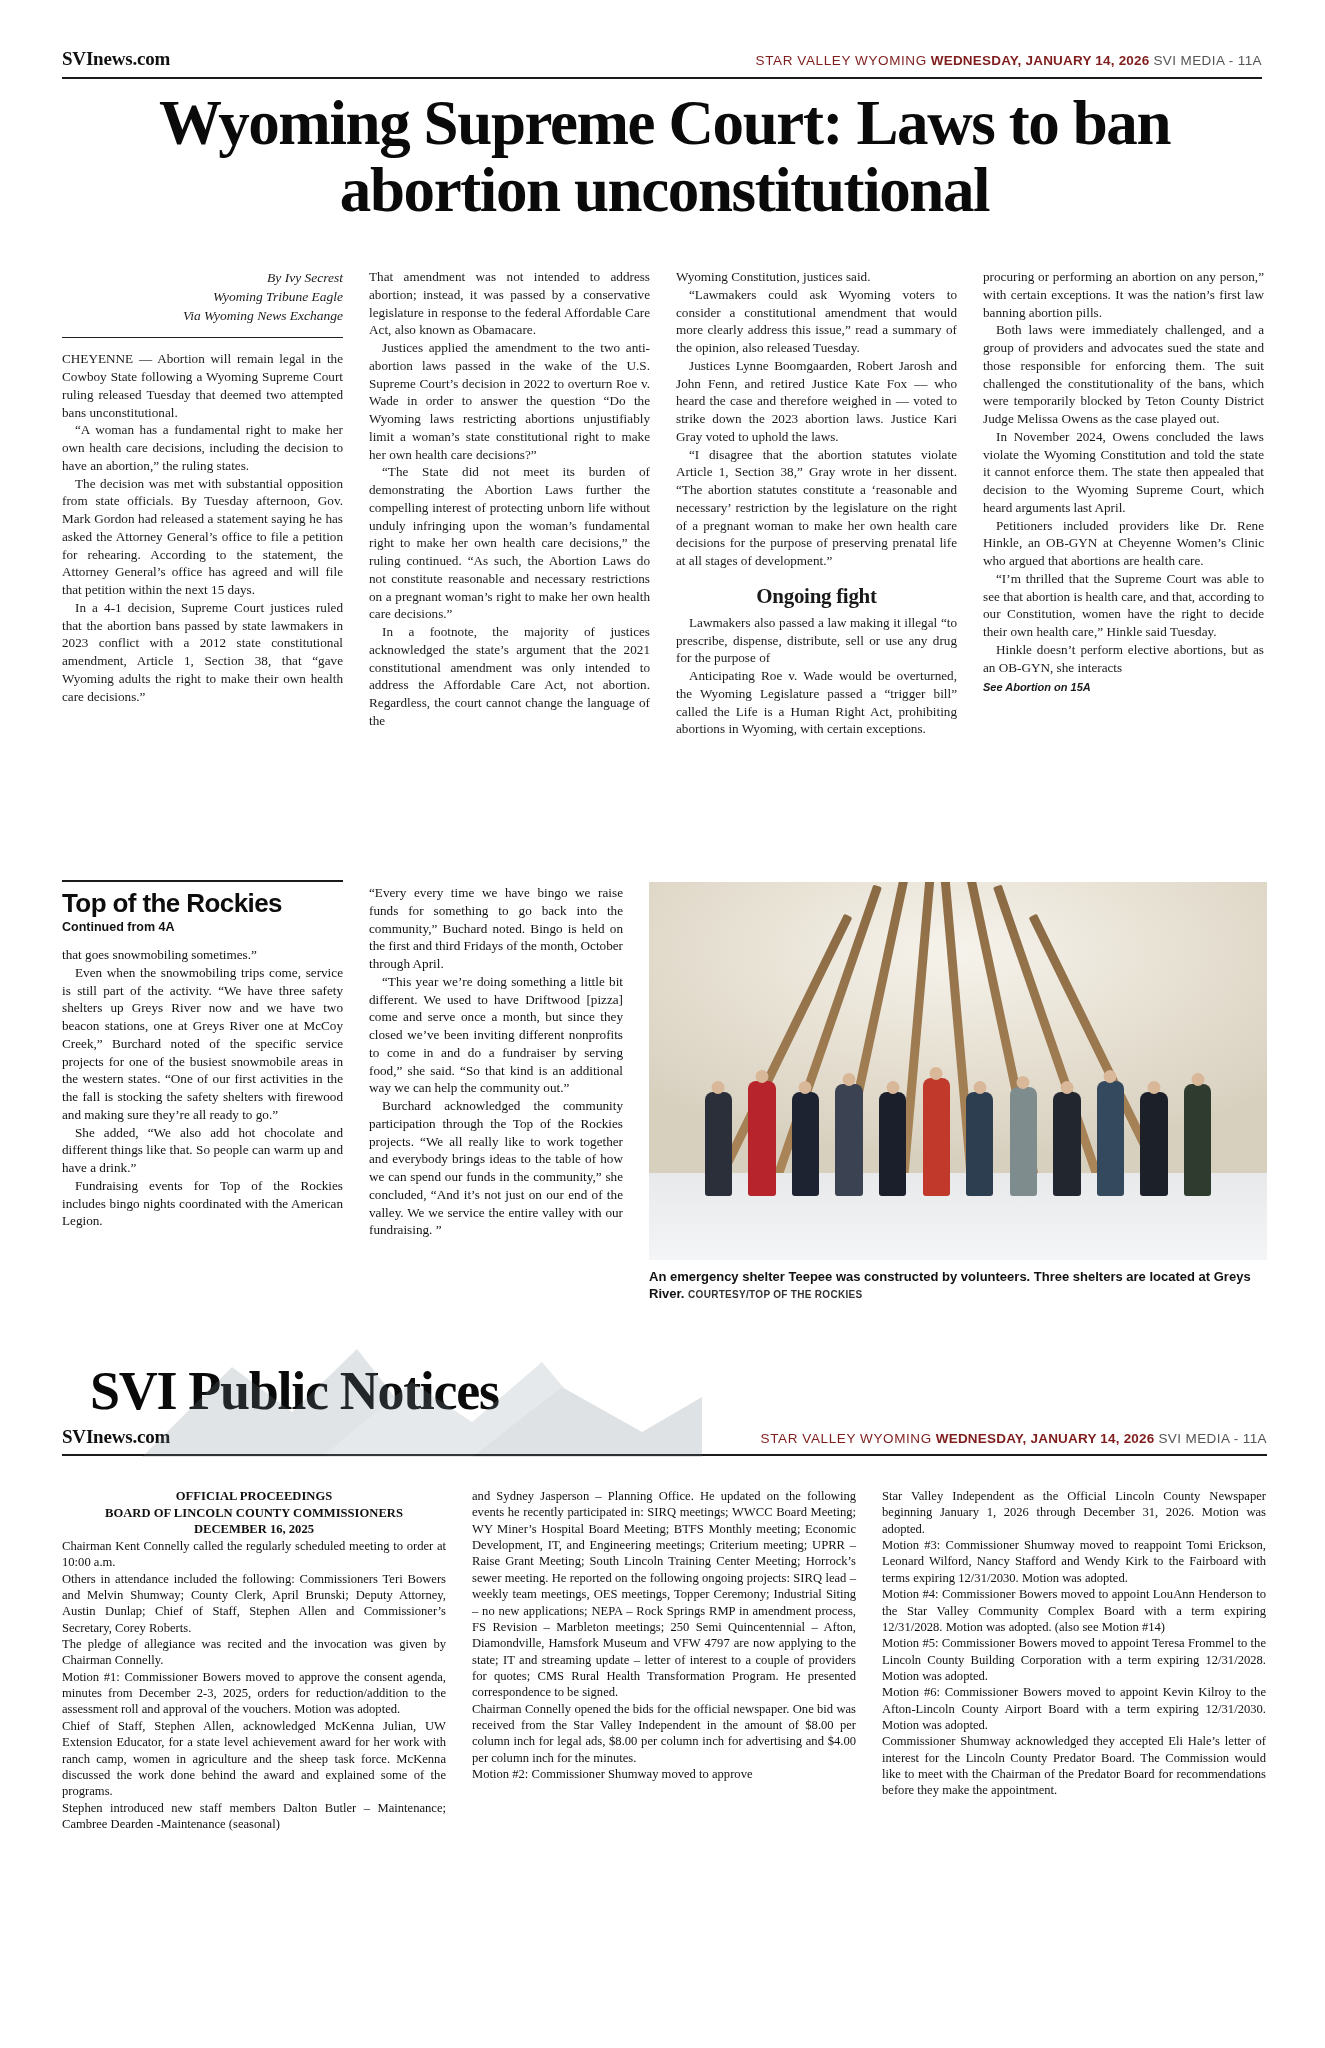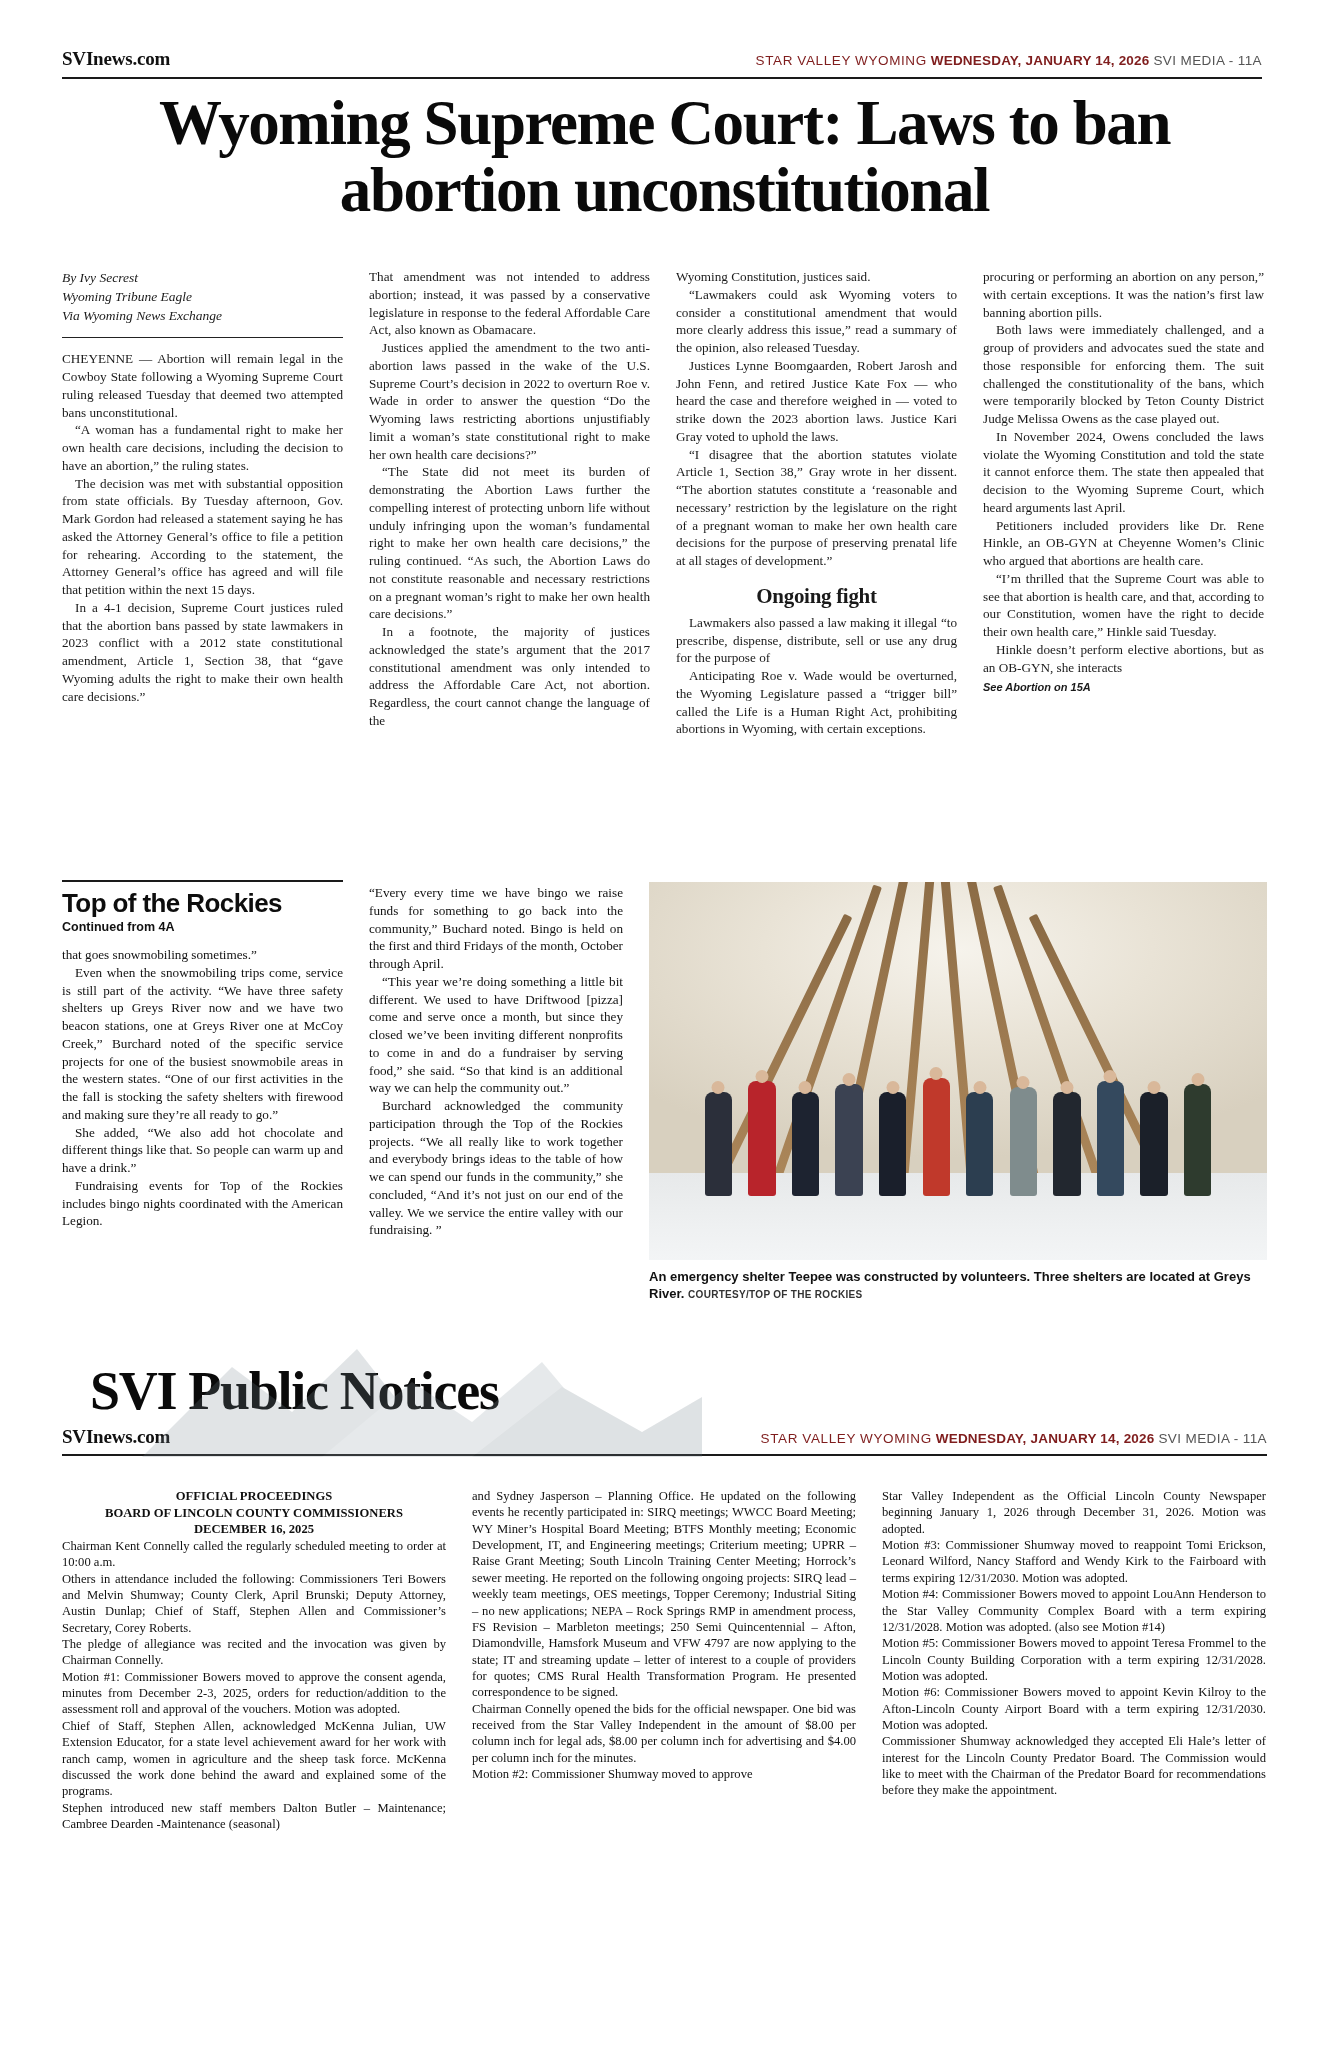--- a/index.html
+++ b/index.html
@@ -82,21 +82,21 @@
     text-align: justify;
     color: #1a1a1a;
   }
   .col p {
     margin: 0;
     text-indent: 13px;
   }
   .col p.noindent { text-indent: 0; }
 
   .byline {
-    text-align: left;
+    text-align: right;
     font-style: italic;
     font-size: 13.5px;
     line-height: 1.42;
     margin-bottom: 12px;
   }
   .byline-rule {
     border-bottom: 1px solid #222;
     margin: 11px 0 12px 0;
     width: 100%;
   }
@@ -307,21 +307,21 @@
       <p class="noindent">CHEYENNE — Abortion will remain legal in the Cowboy State following a Wyoming Supreme Court ruling released Tuesday that deemed two attempted bans unconstitutional.</p>
       <p>“A woman has a fundamental right to make her own health care decisions, including the decision to have an abortion,” the ruling states.</p>
       <p>The decision was met with substantial opposition from state officials. By Tuesday afternoon, Gov. Mark Gordon had released a statement saying he has asked the Attorney General’s office to file a petition for rehearing. According to the statement, the Attorney General’s office has agreed and will file that petition within the next 15 days.</p>
       <p>In a 4-1 decision, Supreme Court justices ruled that the abortion bans passed by state lawmakers in 2023 conflict with a 2012 state constitutional amendment, Article 1, Section 38, that “gave Wyoming adults the right to make their own health care decisions.”</p>
     </div>
 
     <div class="col">
       <p class="noindent">That amendment was not intended to address abortion; instead, it was passed by a conservative legislature in response to the federal Affordable Care Act, also known as Obamacare.</p>
       <p>Justices applied the amendment to the two anti-abortion laws passed in the wake of the U.S. Supreme Court’s decision in 2022 to overturn Roe v. Wade in order to answer the question “Do the Wyoming laws restricting abortions unjustifiably limit a woman’s state constitutional right to make her own health care decisions?”</p>
       <p>“The State did not meet its burden of demonstrating the Abortion Laws further the compelling interest of protecting unborn life without unduly infringing upon the woman’s fundamental right to make her own health care decisions,” the ruling continued. “As such, the Abortion Laws do not constitute reasonable and necessary restrictions on a pregnant woman’s right to make her own health care decisions.”</p>
-      <p>In a footnote, the majority of justices acknowledged the state’s argument that the 2017 constitutional amendment was only intended to address the Affordable Care Act, not abortion. Regardless, the court cannot change the language of the</p>
+      <p>In a footnote, the majority of justices acknowledged the state’s argument that the 2021 constitutional amendment was only intended to address the Affordable Care Act, not abortion. Regardless, the court cannot change the language of the</p>
     </div>
 
     <div class="col">
       <p class="noindent">Wyoming Constitution, justices said.</p>
       <p>“Lawmakers could ask Wyoming voters to consider a constitutional amendment that would more clearly address this issue,” read a summary of the opinion, also released Tuesday.</p>
       <p>Justices Lynne Boomgaarden, Robert Jarosh and John Fenn, and retired Justice Kate Fox — who heard the case and therefore weighed in — voted to strike down the 2023 abortion laws. Justice Kari Gray voted to uphold the laws.</p>
       <p>“I disagree that the abortion statutes violate Article 1, Section 38,” Gray wrote in her dissent. “The abortion statutes constitute a ‘reasonable and necessary’ restriction by the legislature on the right of a pregnant woman to make her own health care decisions for the purpose of preserving prenatal life at all stages of development.”</p>
       <div class="subhead">Ongoing fight</div>
       <p>Lawmakers also passed a law making it illegal “to prescribe, dispense, distribute, sell or use any drug for the purpose of</p>
       <p>Anticipating Roe v. Wade would be overturned, the Wyoming Legislature passed a “trigger bill” called the Life is a Human Right Act, prohibiting abortions in Wyoming, with certain exceptions.</p>

